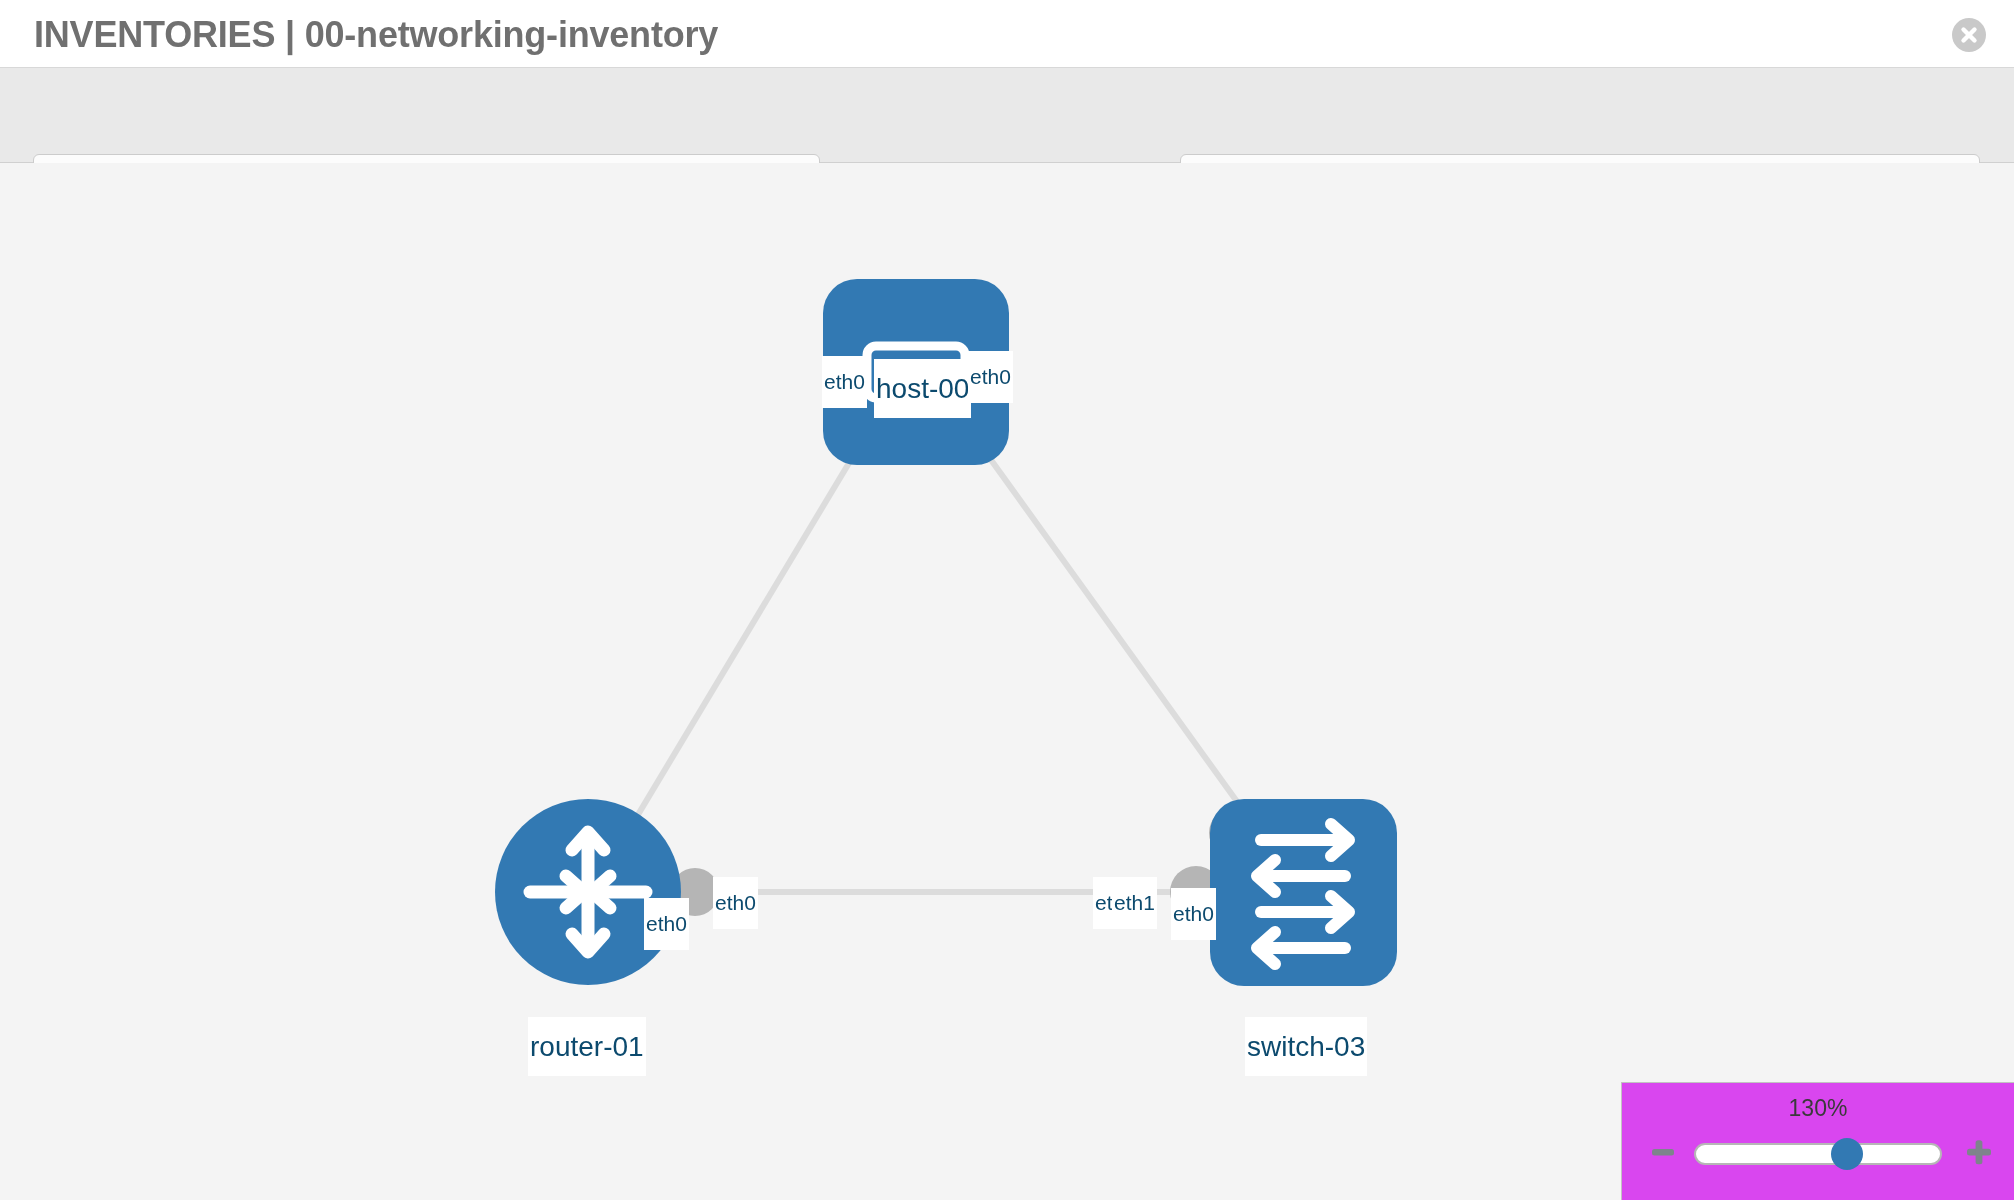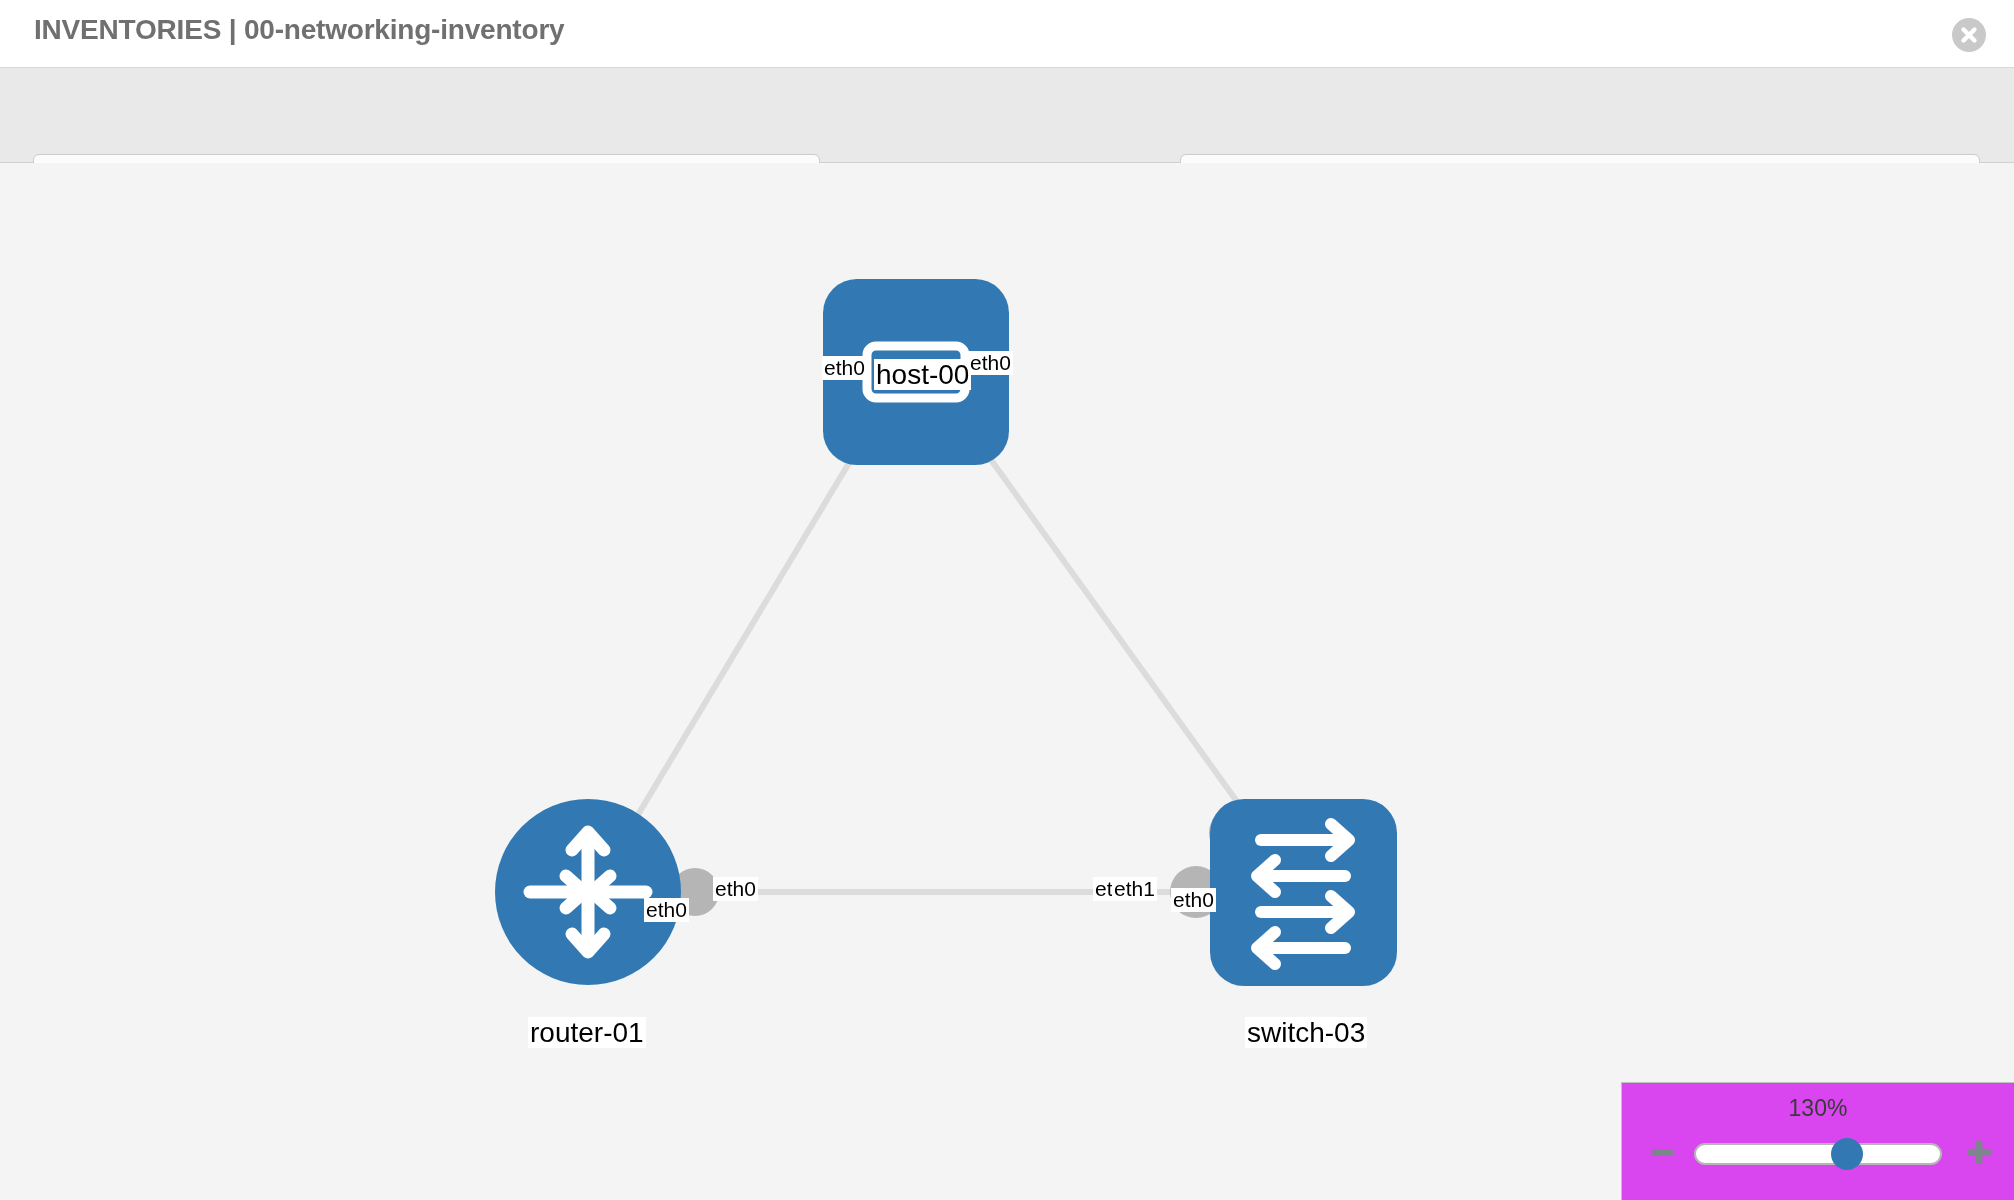--- a/index.html
+++ b/index.html
@@ -29,21 +29,21 @@
     width: 2014px;
     height: 68px;
     background: #ffffff;
     border-bottom: 1px solid #d8d8d8;
     box-sizing: border-box;
   }
   .title-text {
     position: absolute;
     left: 34px;
     top: 14px;
-    font-size: 28px;
+    font-size: 36px;
     font-weight: bold;
     color: #707070;
     letter-spacing: -0.2px;
     font-stretch: condensed;
     white-space: nowrap;
   }
   .close-btn {
     position: absolute;
     right: 28px;
     top: 18px;
@@ -119,24 +119,24 @@
     position: absolute;
     left: 0; top: 0;
     width: 2014px;
     height: 1037px;
   }
 
   
   .lbl {
     position: absolute;
     background: #ffffff;
-    color: #000000;
+    color: #0c4a6e;
     white-space: nowrap;
     line-height: 1.05;
-    padding: 1px 2px;
+    padding: 15px 2px;
   }
   .node-lbl { font-size: 28px; margin-top: 19px; }
   .link-lbl { font-size: 21px; }
 
   
   .zoom-panel {
     position: absolute;
     left: 1621px;
     top: 1082px;
     width: 393px;

